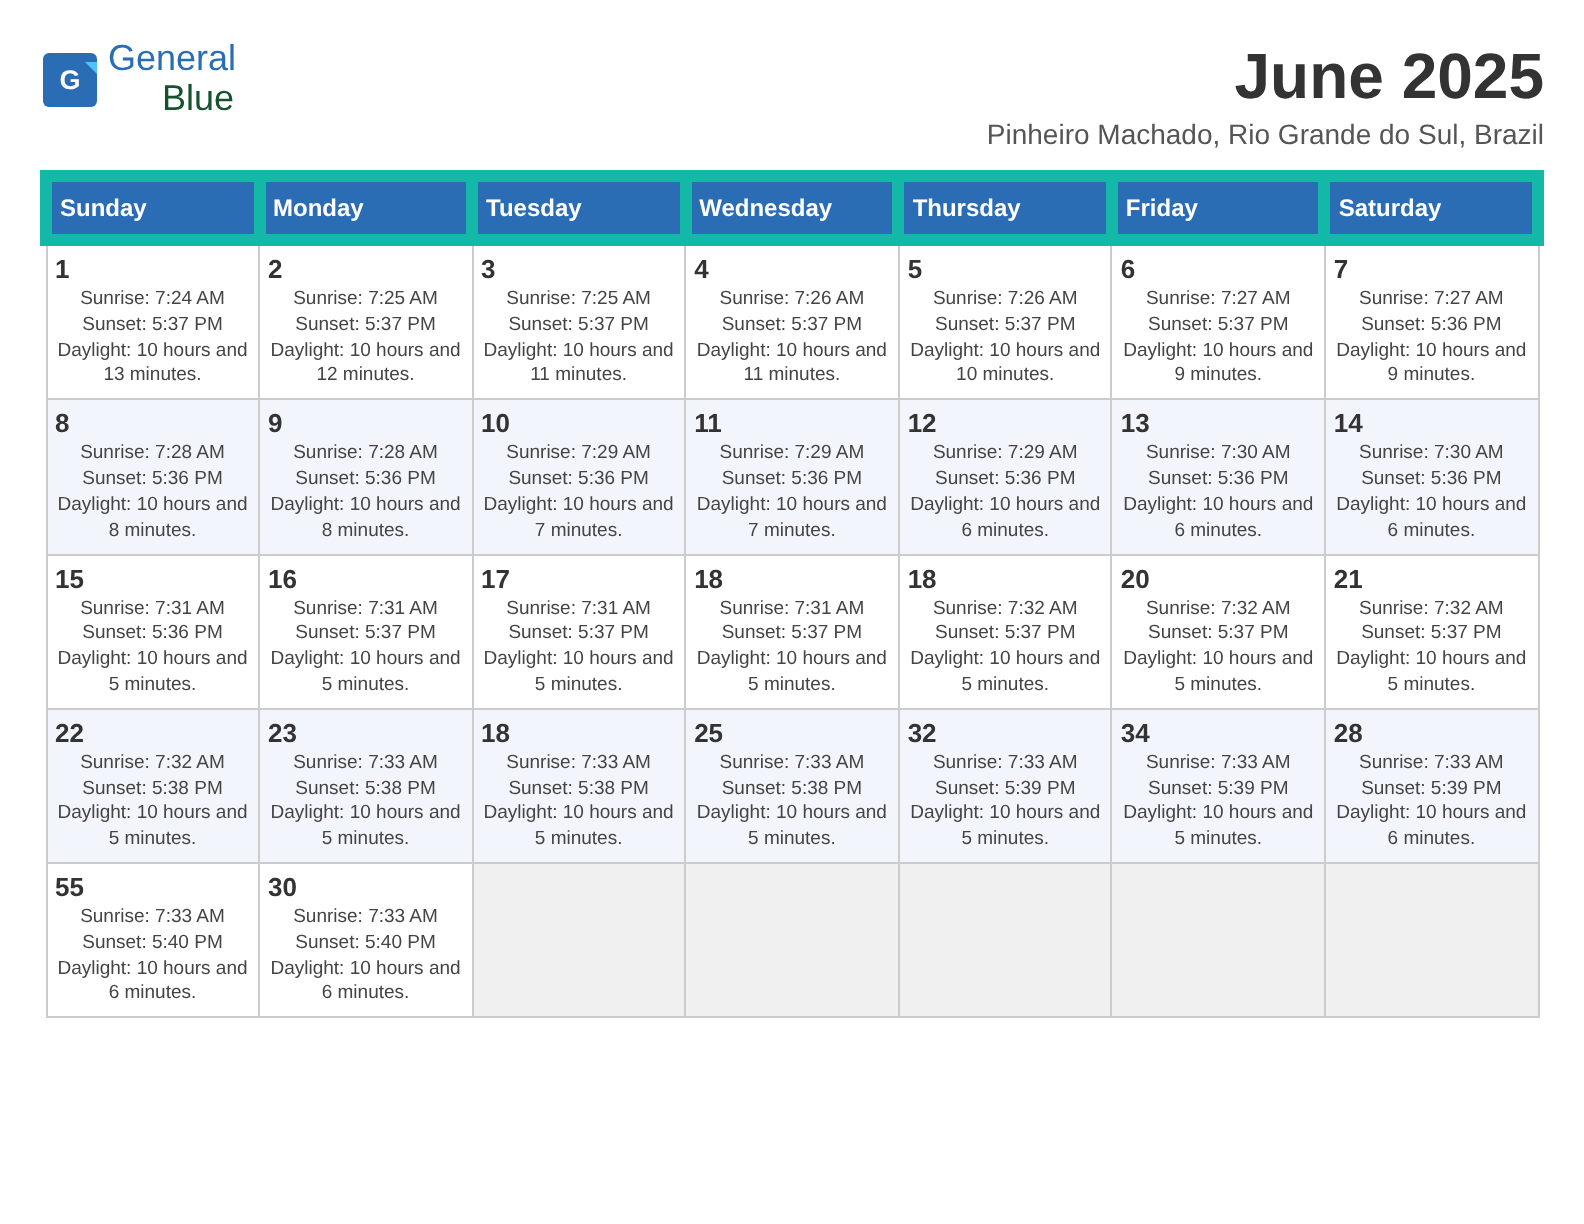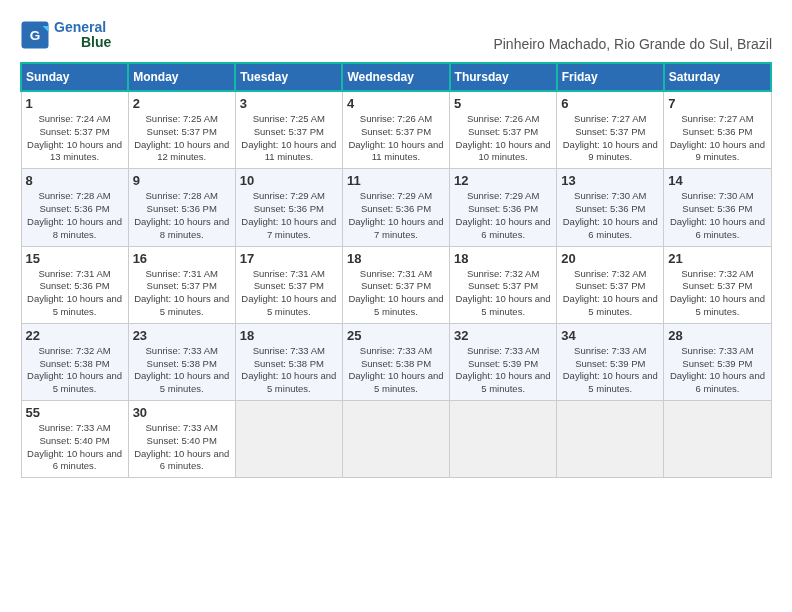--- a/index.html
+++ b/index.html
@@ -14,22 +14,22 @@
       display: flex;
       justify-content: space-between;
       align-items: flex-start;
       margin-bottom: 10px;
     }
     .logo {
       display: flex;
       align-items: center;
     }
     .logo-text {
-      font-size: 14px;
-      font-weight: bold;
+      font-size: 18px;
+      font-weight: normal;
       color: #333;
       line-height: 1.1;
     }
     .logo-text span {
       color: #2a6db5;
     }
     .logo-icon {
       width: 30px;
       height: 30px;
       margin-right: 4px;
@@ -38,34 +38,34 @@
       text-align: right;
     }
     .month-title {
       font-size: 32px;
       font-weight: bold;
       color: #333;
     }
     .subtitle {
       font-size: 14px;
       color: #555;
-      margin-top: 16px;
+      margin-top: 2px;
     }
     .calendar {
       width: 100%;
       border-collapse: collapse;
       font-size: 10px;
     }
     .calendar thead tr th {
       background-color: #2a6db5;
       color: #fff;
       padding: 6px 4px;
       text-align: left;
       font-size: 12px;
-      border: 2px solid #14b8a6;
+      border: 6px solid #14b8a6;
     }
     .calendar tbody tr td {
       border: 1px solid #ccc;
       vertical-align: top;
       padding: 4px;
       width: 107px;
       min-height: 70px;
     }
     .cell-day {
       font-size: 13px;
@@ -102,20 +102,21 @@
       <rect x="2" y="2" width="36" height="36" rx="4" fill="#2a6db5"></rect>
       <text x="20" y="26" text-anchor="middle" fill="white" font-size="18" font-weight="bold" font-family="Arial">G</text>
       <polygon points="30,8 38,8 38,16" fill="#4fc3f7"></polygon>
     </svg>
     <div class="logo-text">
       <span>General</span><br>
       <span style="color:#14532d;margin-left:27px;">Blue</span>
     </div>
   </div>
   <div class="title-area">
+    <div class="month-title">June 2025</div>
     <div class="subtitle">Pinheiro Machado, Rio Grande do Sul, Brazil</div>
   </div>
 </div>
 
 <table class="calendar">
   <thead>
     <tr>
     <th>Sunday</th>
         <th>Monday</th>
         <th>Tuesday</th>

